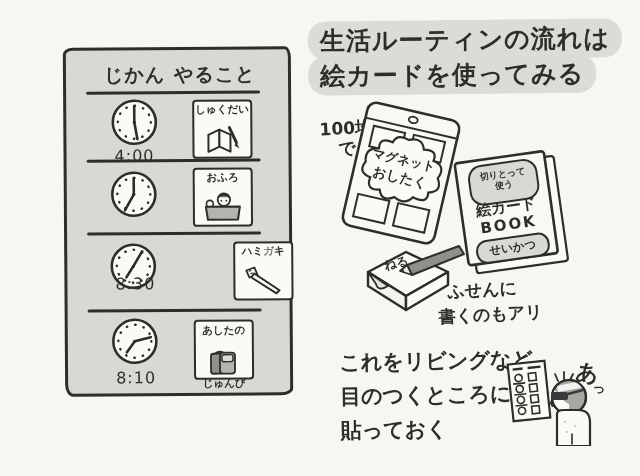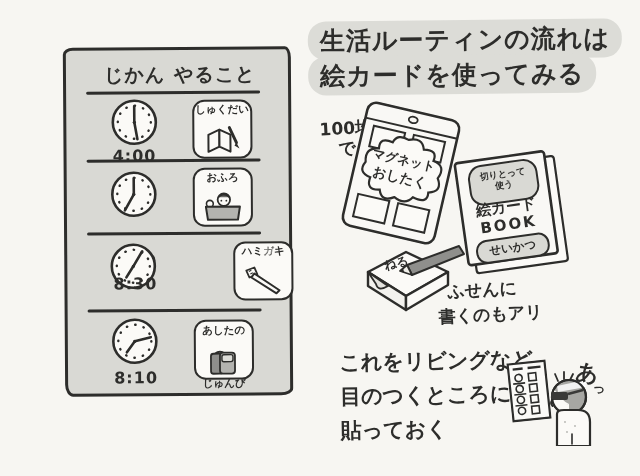--- a/index.html
+++ b/index.html
@@ -13,24 +13,24 @@
 
   
   .board{
     left:64px;top:47px;width:222px;height:343px;
     background:#d9d9d4;border:3px solid #2d2d2b;
     border-radius:10px 6px 12px 8px / 7px 11px 7px 12px;
     transform:rotate(-0.4deg);
   }
   .board-header{font-size:19px;font-weight:700;letter-spacing:1px;}
   .hline{background:#2d2d2b;height:3px;border-radius:2px;left:20px;width:174px;}
-  .time-label{width:64px;text-align:center;font-size:16px;font-weight:700;letter-spacing:1px;}
+  .time-label{width:64px;text-align:center;font-size:16px;font-weight:400;letter-spacing:1px;}
   .card{
     left:126px;width:56px;height:55px;background:#fbfaf7;
-    border:2.5px solid #2d2d2b;border-radius:12px;
+    border:2.5px solid #2d2d2b;border-radius:4px;
   }
   .card-label{position:absolute;left:0;top:2px;width:100%;text-align:center;
     font-size:10.5px;font-weight:700;line-height:11px;}
   .card-icon{position:absolute;left:50%;transform:translateX(-50%);bottom:2px;}
 
   
   .title-line{
     display:inline-block;background:#dcdcd7;border-radius:18px;
     padding:3px 12px;font-size:25px;font-weight:700;letter-spacing:1px;
     white-space:nowrap;

